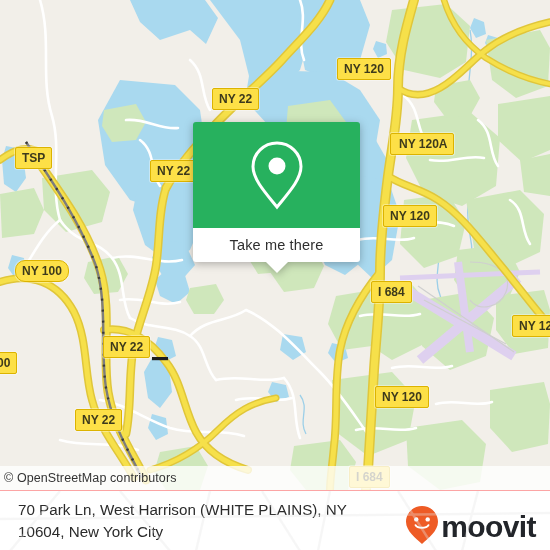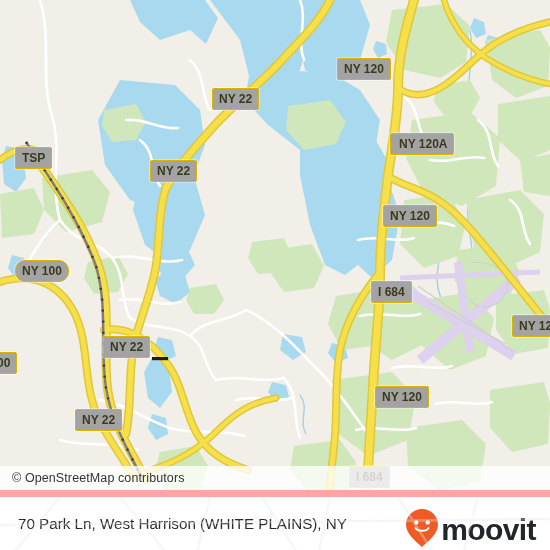--- a/index.html
+++ b/index.html
@@ -34,29 +34,29 @@
     left: 0; top: 466px;
     width: 550px; height: 24px;
     background: rgba(255,255,255,0.78);
     display: flex;
     align-items: center;
     z-index: 40;
   }
   #attribution .attr-text {
     font-size: 12.5px;
     color: #333;
-    padding-left: 12px;
+    padding-left: 4px;
     letter-spacing: 0.1px;
     white-space: nowrap;
   }
 
   
   .shield {
     position: absolute;
-    background: #a3a3a3;
+    background: #fde047;
     border: 1.6px solid #dcb300;
     border-radius: 2px;
     color: #3d3a1c;
     font-size: 12px;
     font-weight: bold;
     line-height: 1;
     padding: 3.5px 6px 4.5px 6px;
     white-space: nowrap;
     z-index: 20;
     box-shadow: 0 0 0 1px rgba(255,255,255,0.35);
@@ -108,21 +108,21 @@
   #footer {
     position: absolute;
     left: 0; top: 490px;
     width: 550px; height: 60px;
     background: #ffffff;
     display: flex;
     align-items: center;
     justify-content: space-between;
     box-sizing: border-box;
     padding: 0 14px 0 18px;
-    border-top: 7px solid #fca5a5;
+    border-top: 1px solid #fca5a5;
   }
   #footer .addr {
     font-size: 15.2px;
     line-height: 1.42;
     color: #2b2b2b;
     max-width: 390px;
   }
   #brand {
     display: flex;
     align-items: center;
@@ -315,38 +315,53 @@
     <div class="shield" style="left:103px; top:336px;">NY 22</div>
     <div class="shield" style="left:375px; top:386px;">NY 120</div>
     <div class="shield" style="left:-10px; top:352px;">00</div>
     <div class="shield" style="left:75px; top:409px;">NY 22</div>
     <div class="shield" style="left:349px; top:466px;">I 684</div>
 
     <div id="attribution">
       <span class="attr-text">© OpenStreetMap contributors</span>
     </div>
 
+    <div id="poi-card">
+      <div class="card-head">
+        <span>
+          <svg width="58" height="72" viewBox="0 0 58 72" xmlns="http://www.w3.org/2000/svg">
+            <path d="M29 4 C15.8 4 5 14.6 5 27.6 C5 41 19 55.5 29 68 C39 55.5 53 41 53 27.6 C53 14.6 42.2 4 29 4 Z" fill="none" stroke="#ffffff" stroke-width="3"></path>
+            <circle cx="29" cy="27" r="8.5" fill="#ffffff"></circle>
+          </svg>
+        </span>
+      </div>
+      <div class="card-foot">
+        <span class="cta">Take me there</span>
+        <span class="tail"></span>
+      </div>
+    </div>
   </div>
 
   <div id="footer">
     <svg class="watermark" width="550" height="60" viewBox="0 0 550 60" xmlns="http://www.w3.org/2000/svg">
       <g stroke="#e8e8e8" stroke-width="2.5" fill="none">
         <path d="M60,0 L10,60"></path>
         <path d="M120,0 L170,60"></path>
         <path d="M210,0 L196,60"></path>
         <path d="M262,0 L300,60"></path>
         <path d="M330,0 L318,60"></path>
         <path d="M398,0 L436,60"></path>
         <path d="M478,0 L462,60"></path>
         <path d="M0,28 L550,22"></path>
       </g>
     </svg>
 
     <div class="addr">
       <div>70 Park Ln, West Harrison (WHITE PLAINS), NY</div>
+      <div>10604, New York City</div>
     </div>
 
     <div id="brand">
       <span>
         <svg width="34" height="40" viewBox="0 0 34 40" xmlns="http://www.w3.org/2000/svg">
           <path d="M17 1 C8.2 1 1 8.1 1 16.7 C1 26 11 33.4 17 39 C23 33.4 33 26 33 16.7 C33 8.1 25.8 1 17 1 Z" fill="#ee5b25"></path>
           <circle cx="11.3" cy="14.4" r="2.2" fill="#ffffff"></circle>
           <circle cx="22.7" cy="14.4" r="2.2" fill="#ffffff"></circle>
           <path d="M10.6 20.2 C12.6 23.6 21.4 23.6 23.4 20.2" stroke="#ffffff" stroke-width="2" fill="none" stroke-linecap="round"></path>
         </svg>

